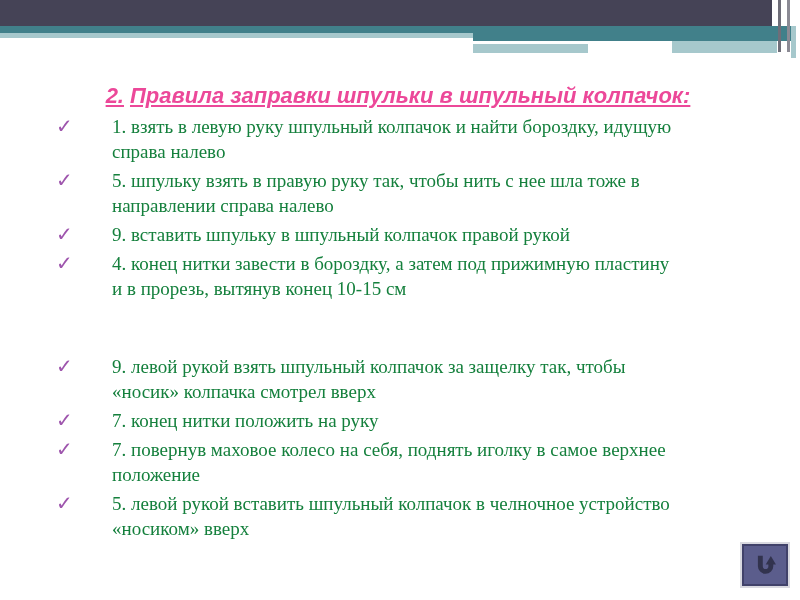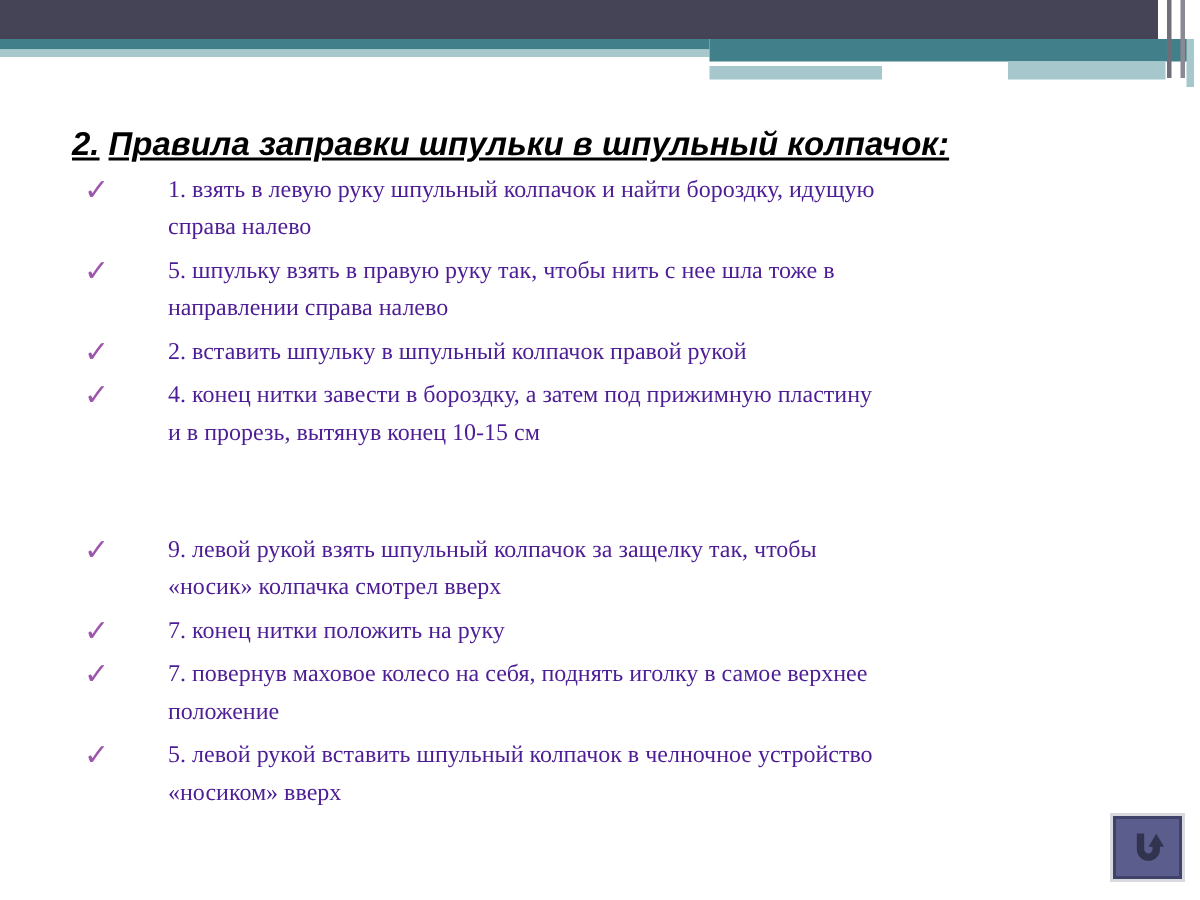--- a/index.html
+++ b/index.html
@@ -22,41 +22,42 @@
   .vstripe1{position:absolute;left:778px;top:0;width:3px;height:52px;background:#6f6e79;}
   .vstripe2{position:absolute;left:787px;top:0;width:3px;height:52px;background:#8b8a94;}
   .vstripe-teal{position:absolute;left:791px;top:26px;width:5px;height:32px;background:#a6c8cc;}
 
   
   .title{
     position:absolute;left:48px;top:66px;width:700px;
     font-family:"Liberation Sans", sans-serif;
     font-size:22px;line-height:30px;
     font-style:italic;
-    color:#000000;
+    color:#ec4899;
     text-decoration:underline;
+    text-align:center;
   }
   .title .num{font-weight:bold;margin-right:6px;}
 
   
   .blist{position:absolute;left:56px;width:700px;list-style:none;margin:0;padding:0;}
   .blist-2{top:114px;}
   .blist-3{top:354px;}
   .blist li{display:flex;margin:0 0 4px 0;}
   .check{
     width:56px;flex:0 0 56px;
     font-family:"DejaVu Sans", sans-serif;
     font-size:20px;line-height:25px;
     color:#9e55ad;
   }
   .itext{
     flex:1;
     font-family:"Liberation Serif", serif;
-    font-size:16px;line-height:25px;
-    color:#4c1d95;
+    font-size:19px;line-height:25px;
+    color:#15803d;
     white-space:pre-line;
   }
 
   
   .heading3{
     position:absolute;left:64px;top:320px;width:700px;
     font-family:"Liberation Serif", serif;
     font-size:21px;line-height:28px;
     color:#111114;
   }
@@ -97,21 +98,21 @@
       <span class="itext">1. взять в левую руку шпульный колпачок и найти бороздку, идущую
 справа налево</span>
     </li>
     <li>
       <span class="check">✓</span>
       <span class="itext">5. шпульку взять в правую руку так, чтобы нить с нее шла тоже в
 направлении справа налево</span>
     </li>
     <li>
       <span class="check">✓</span>
-      <span class="itext">2. вставить шпульку в шпульный колпачок правой рукой</span>
+      <span class="itext">9. вставить шпульку в шпульный колпачок правой рукой</span>
     </li>
     <li>
       <span class="check">✓</span>
       <span class="itext">4. конец нитки завести в бороздку, а затем под прижимную пластину
 и в прорезь, вытянув конец 10-15 см</span>
     </li>
   </ul>
 
 
   <ul class="blist blist-3">

